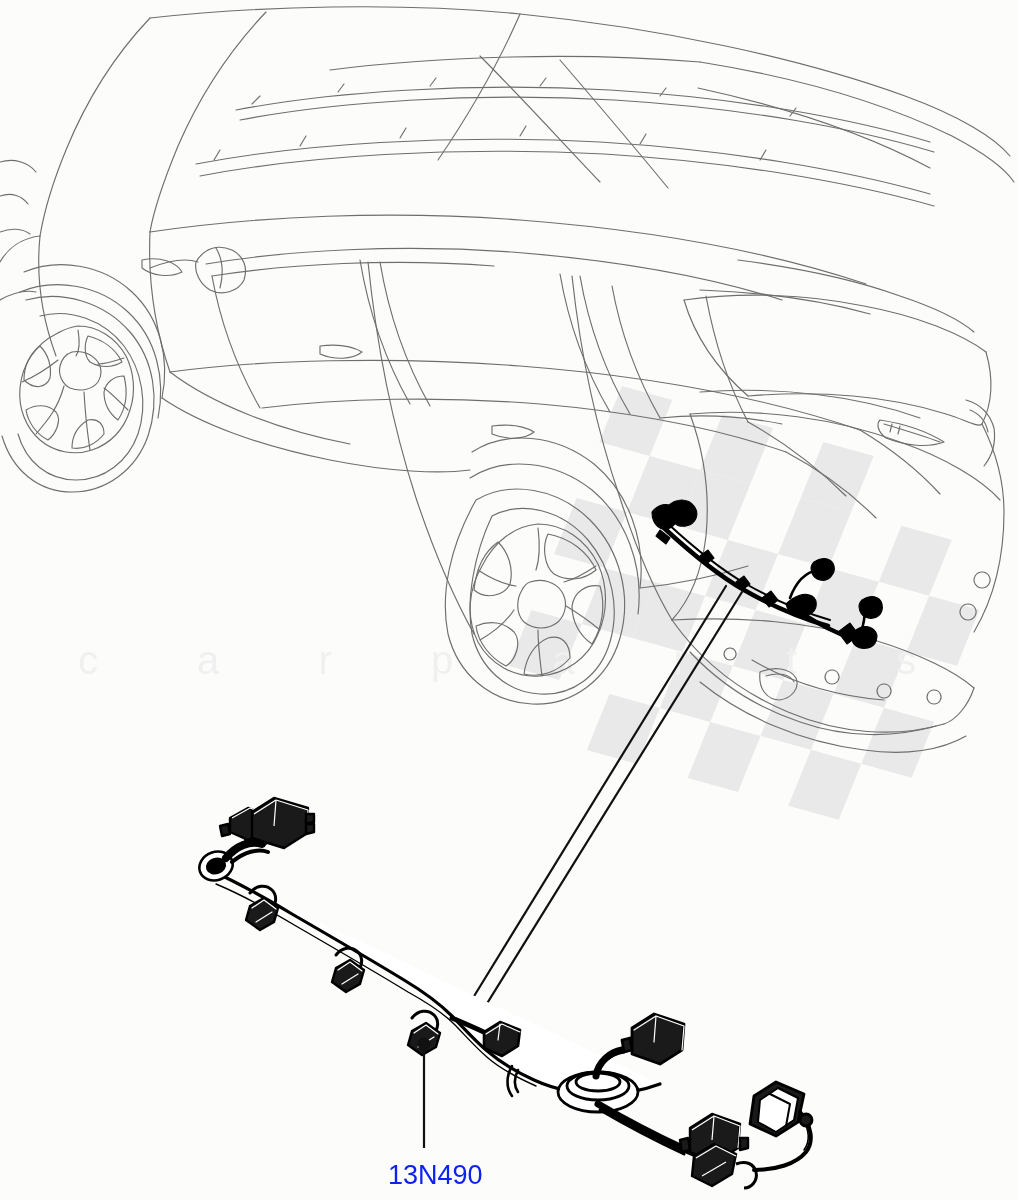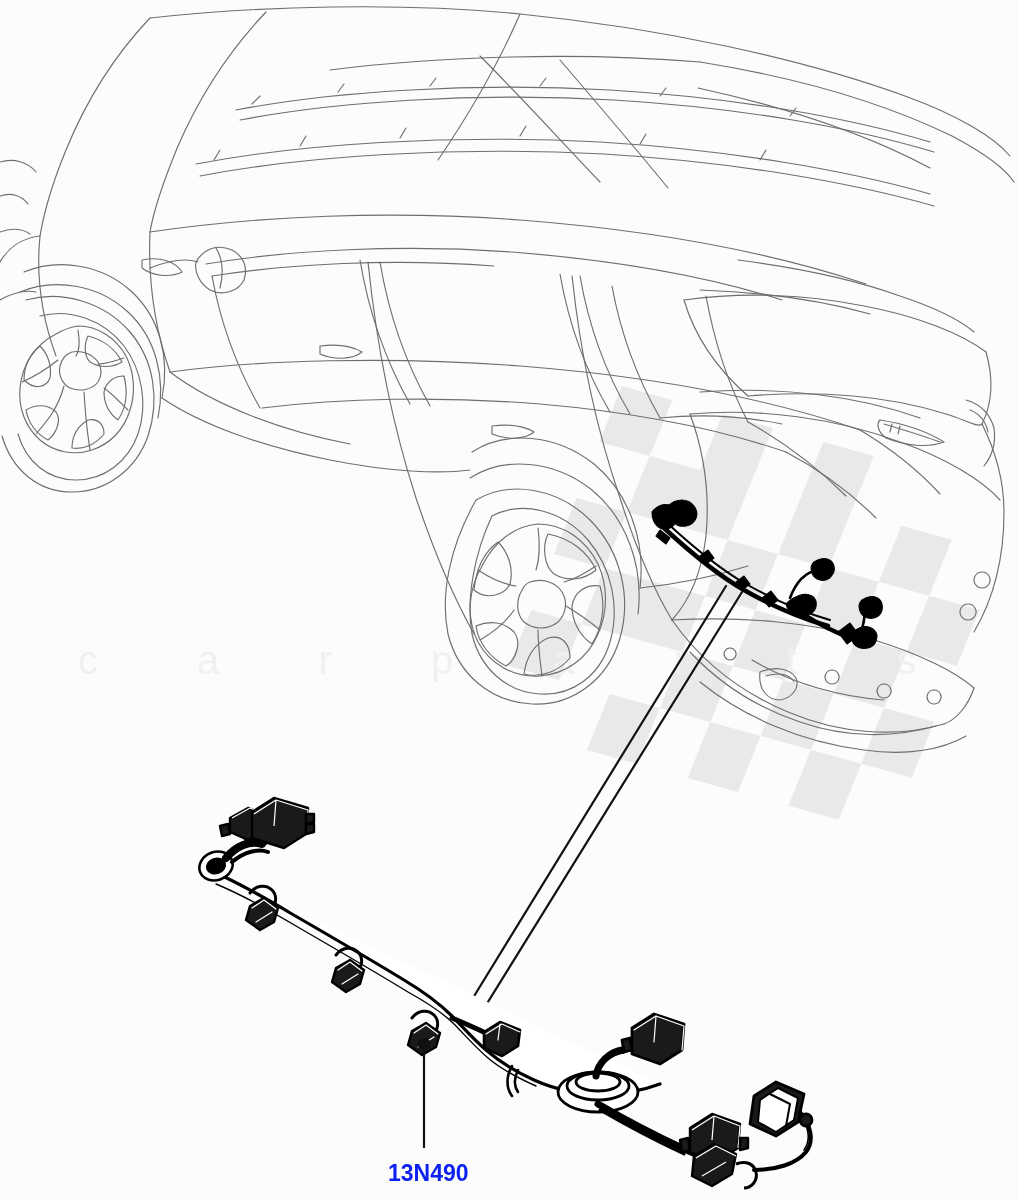--- a/index.html
+++ b/index.html
@@ -46,22 +46,22 @@
     letter-spacing: 44px;
     color: #f0f0f0;
     line-height: 1;
     user-select: none;
     white-space: nowrap;
   }
   #part-label {
     position: absolute;
     left: 388px;
     top: 1160px;
-    font-size: 23px;
-    font-weight: bold;
+    font-size: 27px;
+    font-weight: normal;
     color: #0d22f0;
     letter-spacing: 0px;
     white-space: nowrap;
   }
 </style>
 </head>
 <body>
 
 <div id="page">
 

